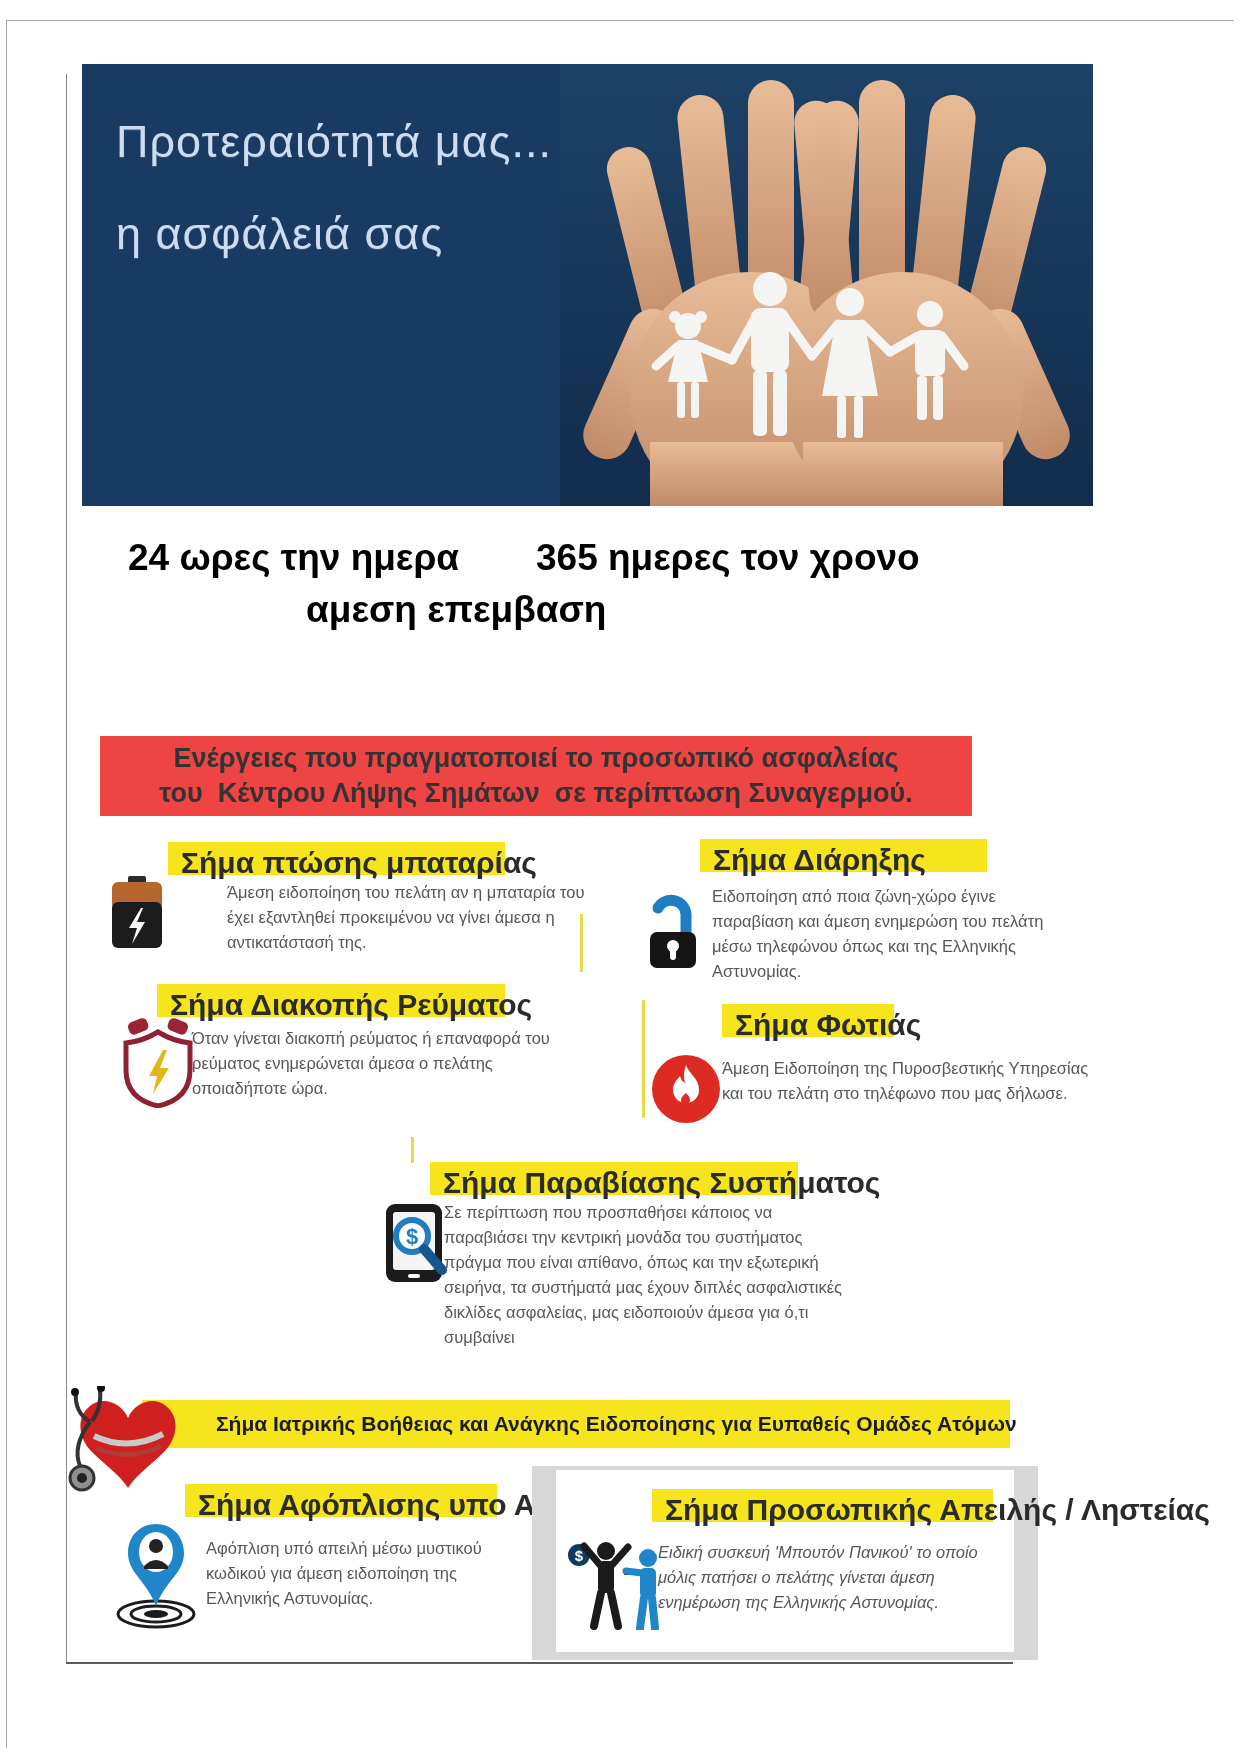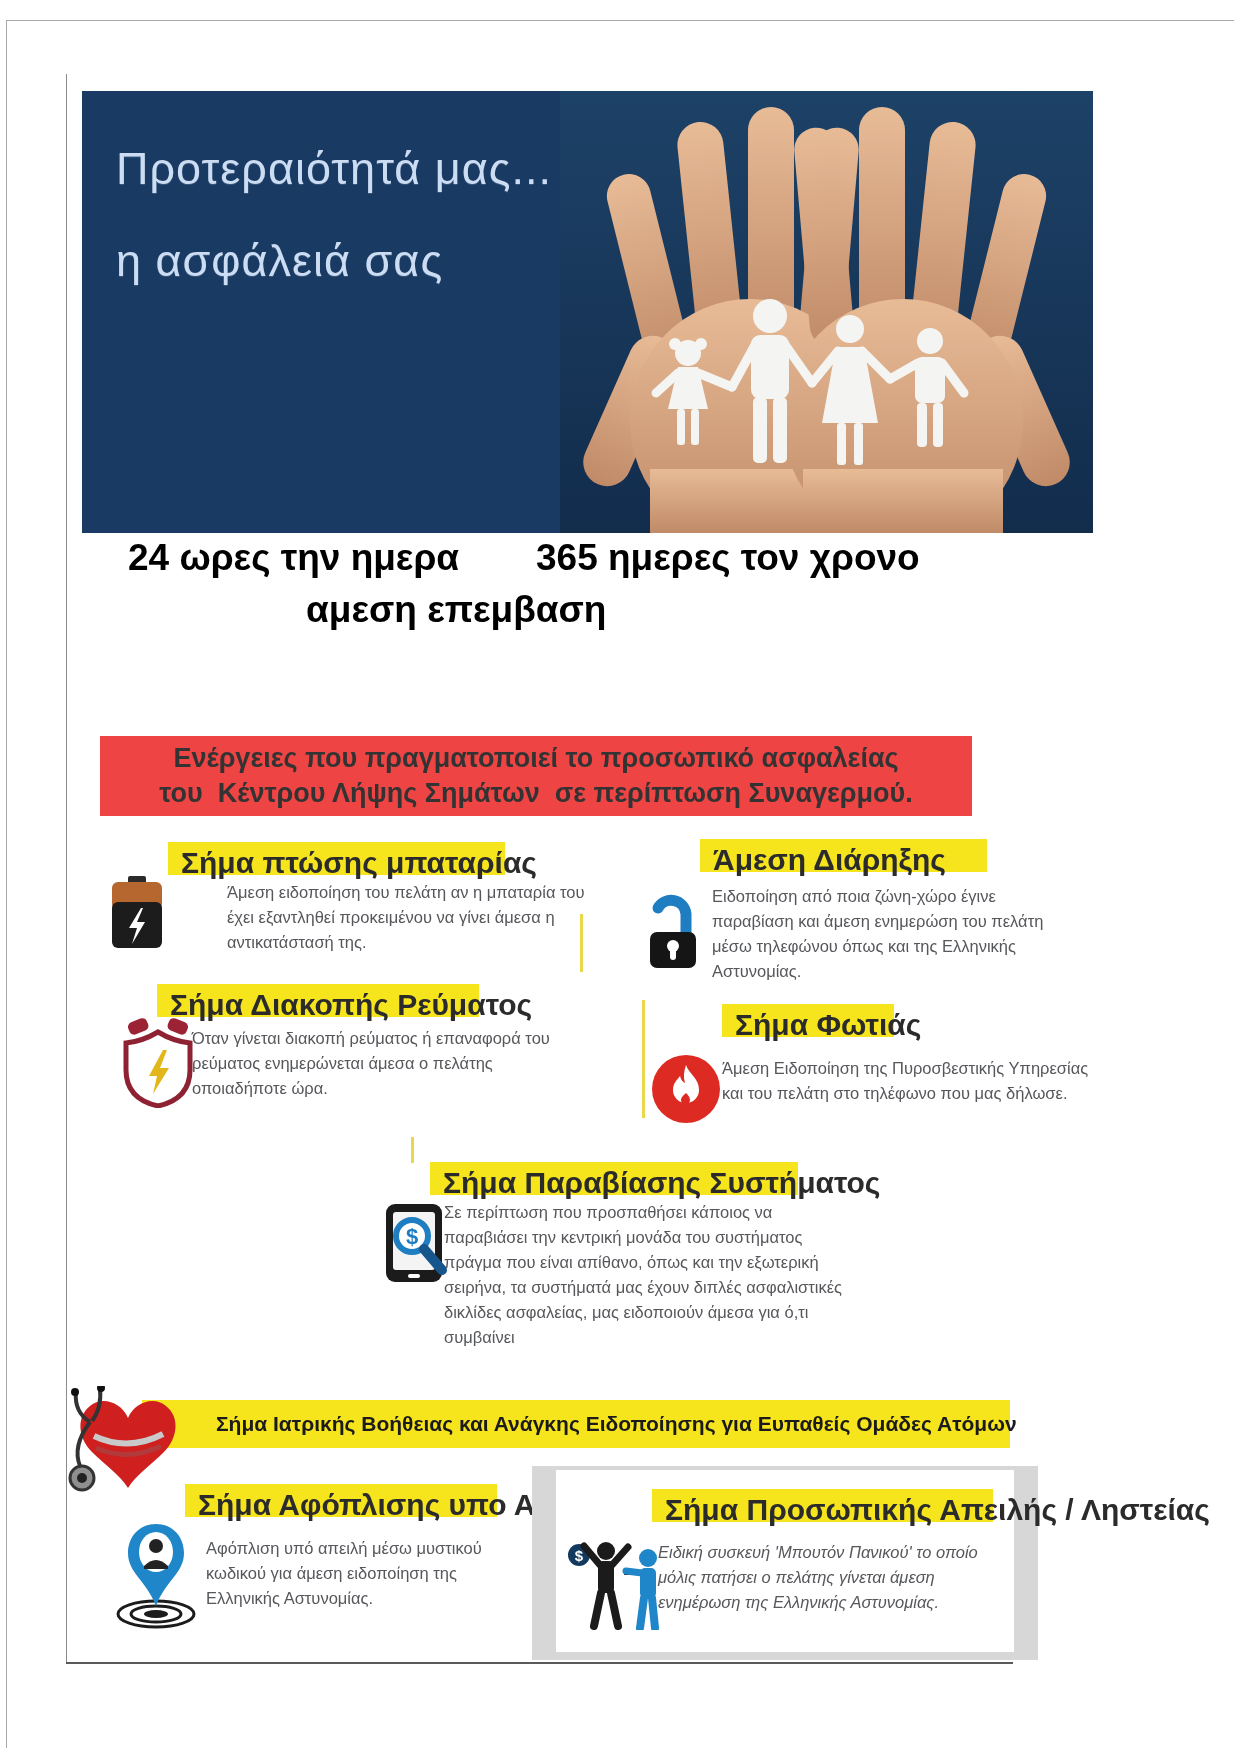--- a/index.html
+++ b/index.html
@@ -2,21 +2,21 @@
 <html><head>
 <meta charset="utf-8">
 <style>
   html,body{margin:0;padding:0;background:#ffffff;}
   .page{position:relative;width:1240px;height:1754px;background:#fff;overflow:hidden;
         font-family:"Liberation Sans",sans-serif;}
   .line{position:absolute;background:#a8a8a8;}
   .ystub{position:absolute;background:#e9d94a;}
 
   
-  .banner{position:absolute;left:82px;top:64px;width:1011px;height:442px;background:#183a63;display:flex;margin-top:27px;}
+  .banner{position:absolute;left:82px;top:64px;width:1011px;height:442px;background:#183a63;display:flex;}
   .banner-textcol{width:478px;box-sizing:border-box;padding:52px 0 0 34px;}
   .banner-line{color:#ccdcf3;font-size:45px;letter-spacing:1px;font-weight:400;
                text-shadow:0 1px 0 rgba(255,255,255,.15);}
   .banner-line.l2{margin-top:40px;}
   .banner-photo{width:533px;height:442px;flex:0 0 auto;}
 
   
   .tag{position:absolute;font-size:37px;font-weight:bold;color:#000;}
 
   
@@ -132,30 +132,30 @@
   </svg>
   <div class="chip" style="left:168px;top:842px;width:337px;">Σήμα πτώσης μπαταρίας</div>
   <div class="body" style="left:186px;top:880px;width:380px;margin-left:41px;">Άμεση ειδοποίηση του πελάτη αν η μπαταρία του έχει εξαντληθεί προκειμένου να γίνει άμεσα η αντικατάστασή της.</div>
 
   <svg class="icon" style="left:636px;top:886px;" width="66" height="84" viewBox="0 0 66 84">
     <path d="M50 46 V28 a15 15 0 0 0 -28 -6" fill="none" stroke="#1f7dc2" stroke-width="11" stroke-linecap="round"></path>
     <rect x="14" y="46" width="46" height="36" rx="7" fill="#151515"></rect>
     <circle cx="37" cy="60" r="6" fill="#ffffff"></circle>
     <rect x="34" y="62" width="6" height="12" rx="3" fill="#ffffff"></rect>
   </svg>
-  <div class="chip" style="left:700px;top:839px;width:287px;">Άμεση Διάρηξης</div>
+  <div class="chip" style="left:700px;top:839px;width:287px;">Σήμα Διάρηξης</div>
   <div class="body" style="left:712px;top:884px;width:370px;">Ειδοποίηση από ποια ζώνη-χώρο έγινε παραβίαση και άμεση ενημερώση του πελάτη μέσω τηλεφώνου όπως και της Ελληνικής Αστυνομίας.</div>
 
   <svg class="icon" style="left:116px;top:1018px;" width="84" height="90" viewBox="0 0 84 90">
     <rect x="12" y="2" width="20" height="13" rx="5" fill="#9b2335" transform="rotate(-22 22 8)"></rect>
     <rect x="52" y="2" width="20" height="13" rx="5" fill="#9b2335" transform="rotate(22 62 8)"></rect>
     <path d="M42 14 C52 20 64 24 74 25 V52 C74 74 60 84 42 88 C24 84 10 74 10 52 V25 C20 24 32 20 42 14 Z" fill="none" stroke="#8e2233" stroke-width="5"></path>
     <polygon points="47,32 33,58 41,58 37,76 53,50 44,50 51,32" fill="#e3b71c"></polygon>
   </svg>
-  <div class="chip" style="left:157px;top:984px;width:322px;">Σήμα Διακοπής Ρεύματος</div>
+  <div class="chip" style="left:157px;top:984px;width:348px;">Σήμα Διακοπής Ρεύματος</div>
   <div class="body" style="left:192px;top:1026px;width:400px;">Όταν γίνεται διακοπή ρεύματος ή επαναφορά του ρεύματος ενημερώνεται άμεσα ο πελάτης οποιαδήποτε ώρα.</div>
 
   <svg class="icon" style="left:650px;top:1053px;" width="72" height="72" viewBox="0 0 72 72">
     <circle cx="36" cy="36" r="34" fill="#dd2a23"></circle>
     <path d="M36 12 c3 9 13 13 13 25 a13 13 0 0 1 -26 0 c0 -7 4 -10 7 -14 c1 4 3 6 5 7 c-2 -6 -1 -12 1 -18 z" fill="#ffffff"></path>
     <path d="M36 40 c2 2 4 4 4 7 a4.5 4.5 0 0 1 -9 0 c0 -3 3 -5 5 -7 z" fill="#dd2a23"></path>
   </svg>
   <div class="chip" style="left:722px;top:1004px;width:172px;">Σήμα Φωτιάς</div>
   <div class="body" style="left:722px;top:1056px;width:370px;">Άμεση Ειδοποίηση της Πυροσβεστικής Υπηρεσίας και του πελάτη στο τηλέφωνο που μας δήλωσε.</div>
 

